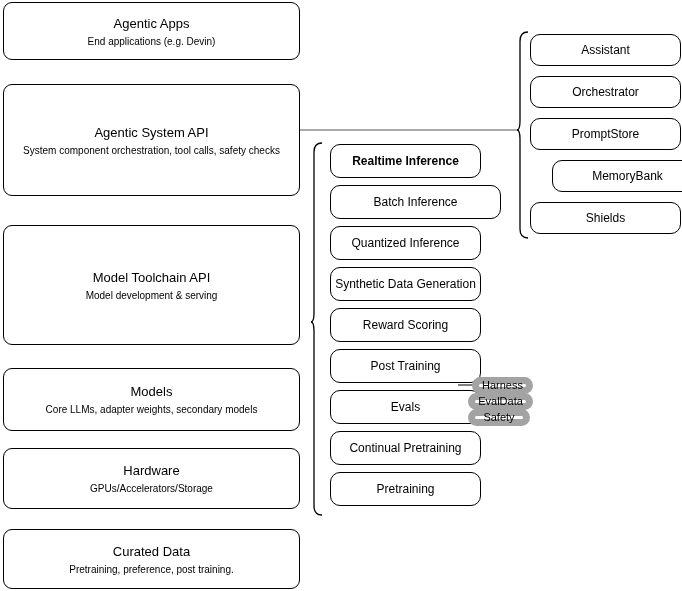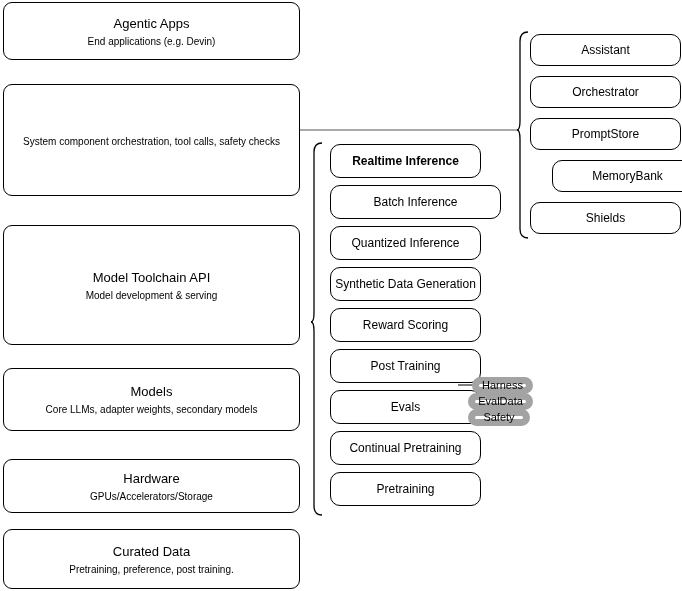--- a/index.html
+++ b/index.html
@@ -112,31 +112,32 @@
   </svg>
 
   <div class="boxes-layer">
 
     <div id="layers-host">
         <div class="box layer-box" style="left: 3px; top: 2px; width: 297px; height: 58px;">
           <div class="layer-title">Agentic Apps</div>
           <div class="layer-sub">End applications (e.g. Devin)</div>
         </div>
         <div class="box layer-box" style="left: 3px; top: 84px; width: 297px; height: 112px;">
+          <div class="layer-title">Agentic System API</div>
           <div class="layer-sub">System component orchestration, tool calls, safety checks</div>
         </div>
         <div class="box layer-box" style="left: 3px; top: 225px; width: 297px; height: 120px;">
           <div class="layer-title">Model Toolchain API</div>
           <div class="layer-sub">Model development &amp; serving</div>
         </div>
         <div class="box layer-box" style="left: 3px; top: 368px; width: 297px; height: 63px;">
           <div class="layer-title">Models</div>
           <div class="layer-sub">Core LLMs, adapter weights, secondary models</div>
         </div>
-        <div class="box layer-box" style="left: 3px; top: 448px; width: 297px; height: 54px; margin-top: 11px;">
+        <div class="box layer-box" style="left: 3px; top: 448px; width: 297px; height: 61px;">
           <div class="layer-title">Hardware</div>
           <div class="layer-sub">GPUs/Accelerators/Storage</div>
         </div>
         <div class="box layer-box" style="left: 3px; top: 529px; width: 297px; height: 60px;">
           <div class="layer-title">Curated Data</div>
           <div class="layer-sub">Pretraining, preference, post training.</div>
         </div>
       </div>
 
     <div id="toolchain-host">

